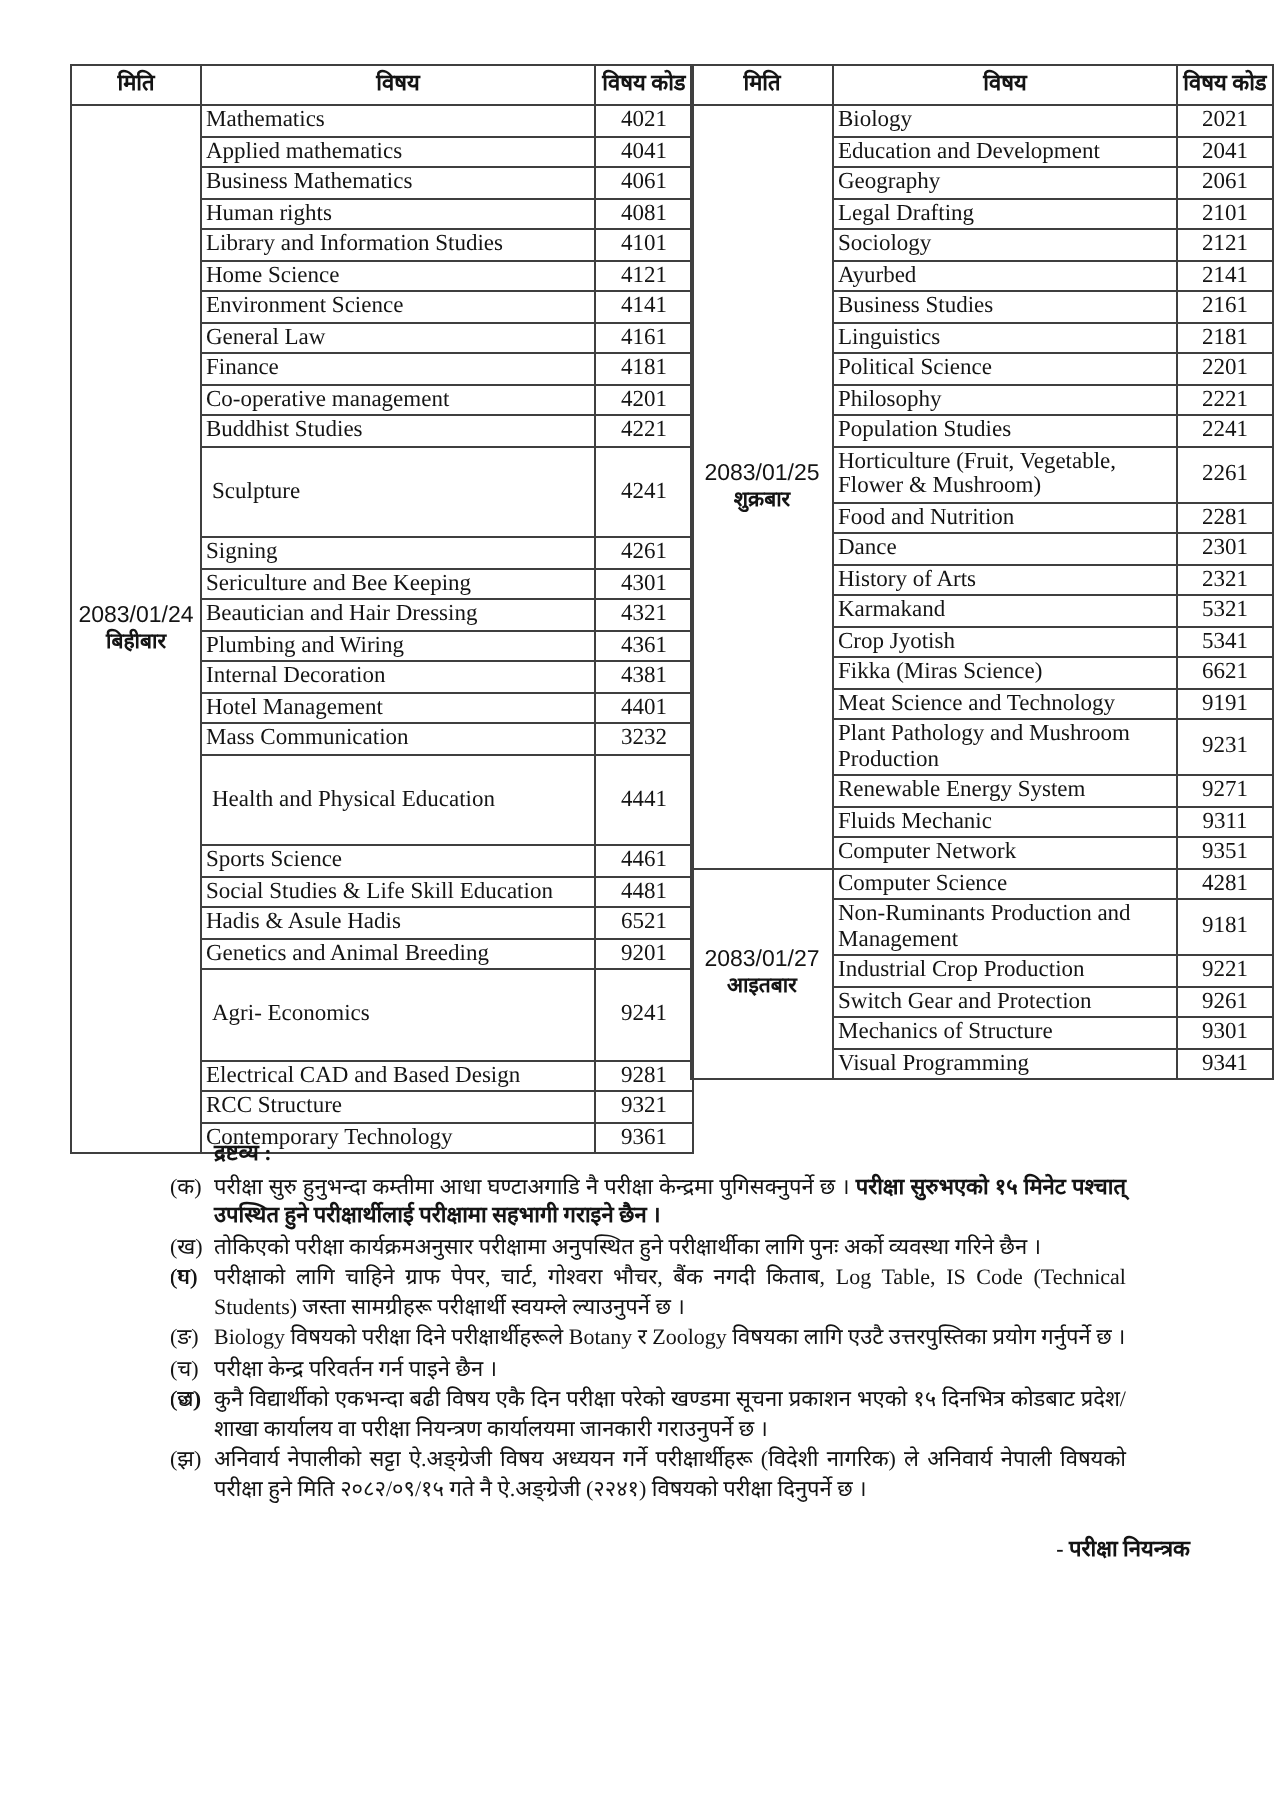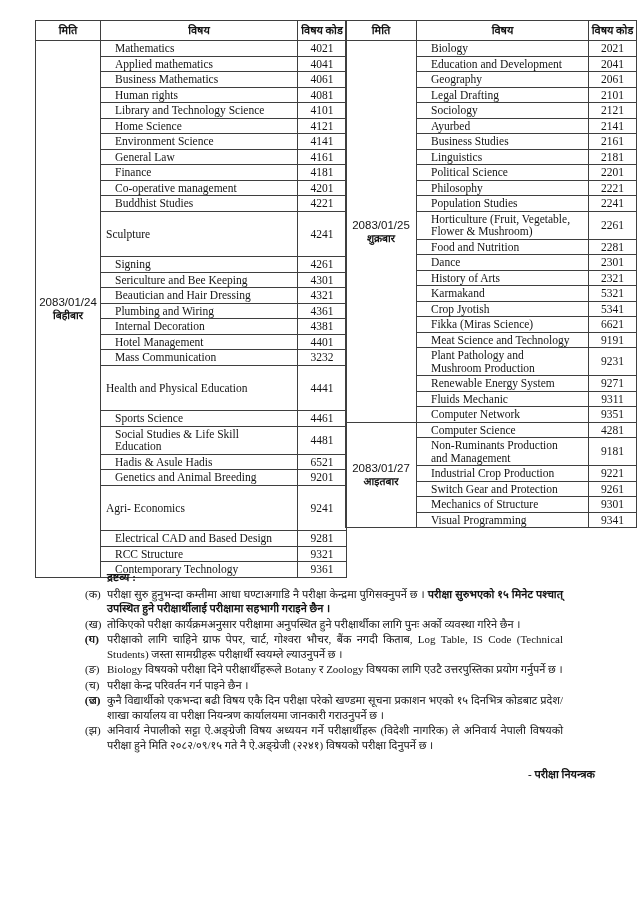--- a/index.html
+++ b/index.html
@@ -1,30 +1,30 @@
 <!DOCTYPE html>
 <html><head>
 <meta charset="utf-8">
 <style>
   html,body{margin:0;padding:0;background:#fff;}
   .sheet{
     position:relative;width:637px;height:900px;background:#ffffff;
     font-family:"Liberation Serif","DejaVu Serif",serif;color:#141414;overflow:hidden;
   }
-  table.sched{border-collapse:collapse;position:absolute;top:20px;table-layout:fixed;}
+  table.sched{border-collapse:collapse;position:absolute;top:32px;table-layout:fixed;}
   #table-left{left:35px;width:296px;}
   #table-right{left:345px;width:276px;}
   table.sched th, table.sched td{border:1px solid #3f3f3f;vertical-align:middle;}
   table.sched th{
     font-size:11px;font-weight:bold;text-align:center;padding:3px 2px;line-height:13px;
     font-family:"Liberation Serif","DejaVu Sans",serif;
   }
   #table-left th.col-date{width:60px;} #table-left th.col-subj{width:192px;} #table-left th.col-code{width:44px;}
   #table-right th.col-date{width:66px;} #table-right th.col-subj{width:167px;} #table-right th.col-code{width:43px;}
-  td.subj{font-size:11.5px;text-align:left;padding:1px 14px;line-height:12.5px;}
+  td.subj{font-size:11.5px;text-align:left;padding:1px 2px;line-height:12.5px;}
   td.subj.tall{padding:16px 5px;}
   td.code{font-size:11.5px;text-align:center;padding:1px 2px;line-height:12.5px;}
   td.date-cell{text-align:center;padding:2px;}
   .date-num{font-family:"Liberation Sans","DejaVu Sans",sans-serif;font-size:11.5px;line-height:14px;}
   .weekday{font-weight:bold;font-size:10.5px;line-height:13px;font-family:"Liberation Serif","DejaVu Sans",serif;}
   .notes{
     position:absolute;left:85px;top:570px;width:478px;
     font-size:11px;line-height:14.5px;text-align:justify;
   }
   .notes-heading{font-weight:bold;margin-left:22px;margin-bottom:2px;}
@@ -65,21 +65,21 @@
         </tr>
         <tr>
           <td class="subj">Business Mathematics</td>
           <td class="code">4061</td>
         </tr>
         <tr>
           <td class="subj">Human rights</td>
           <td class="code">4081</td>
         </tr>
         <tr>
-          <td class="subj">Library and Technology Science</td>
+          <td class="subj">Library and Information Studies</td>
           <td class="code">4101</td>
         </tr>
         <tr>
           <td class="subj">Home Science</td>
           <td class="code">4121</td>
         </tr>
         <tr>
           <td class="subj">Environment Science</td>
           <td class="code">4141</td>
         </tr>

